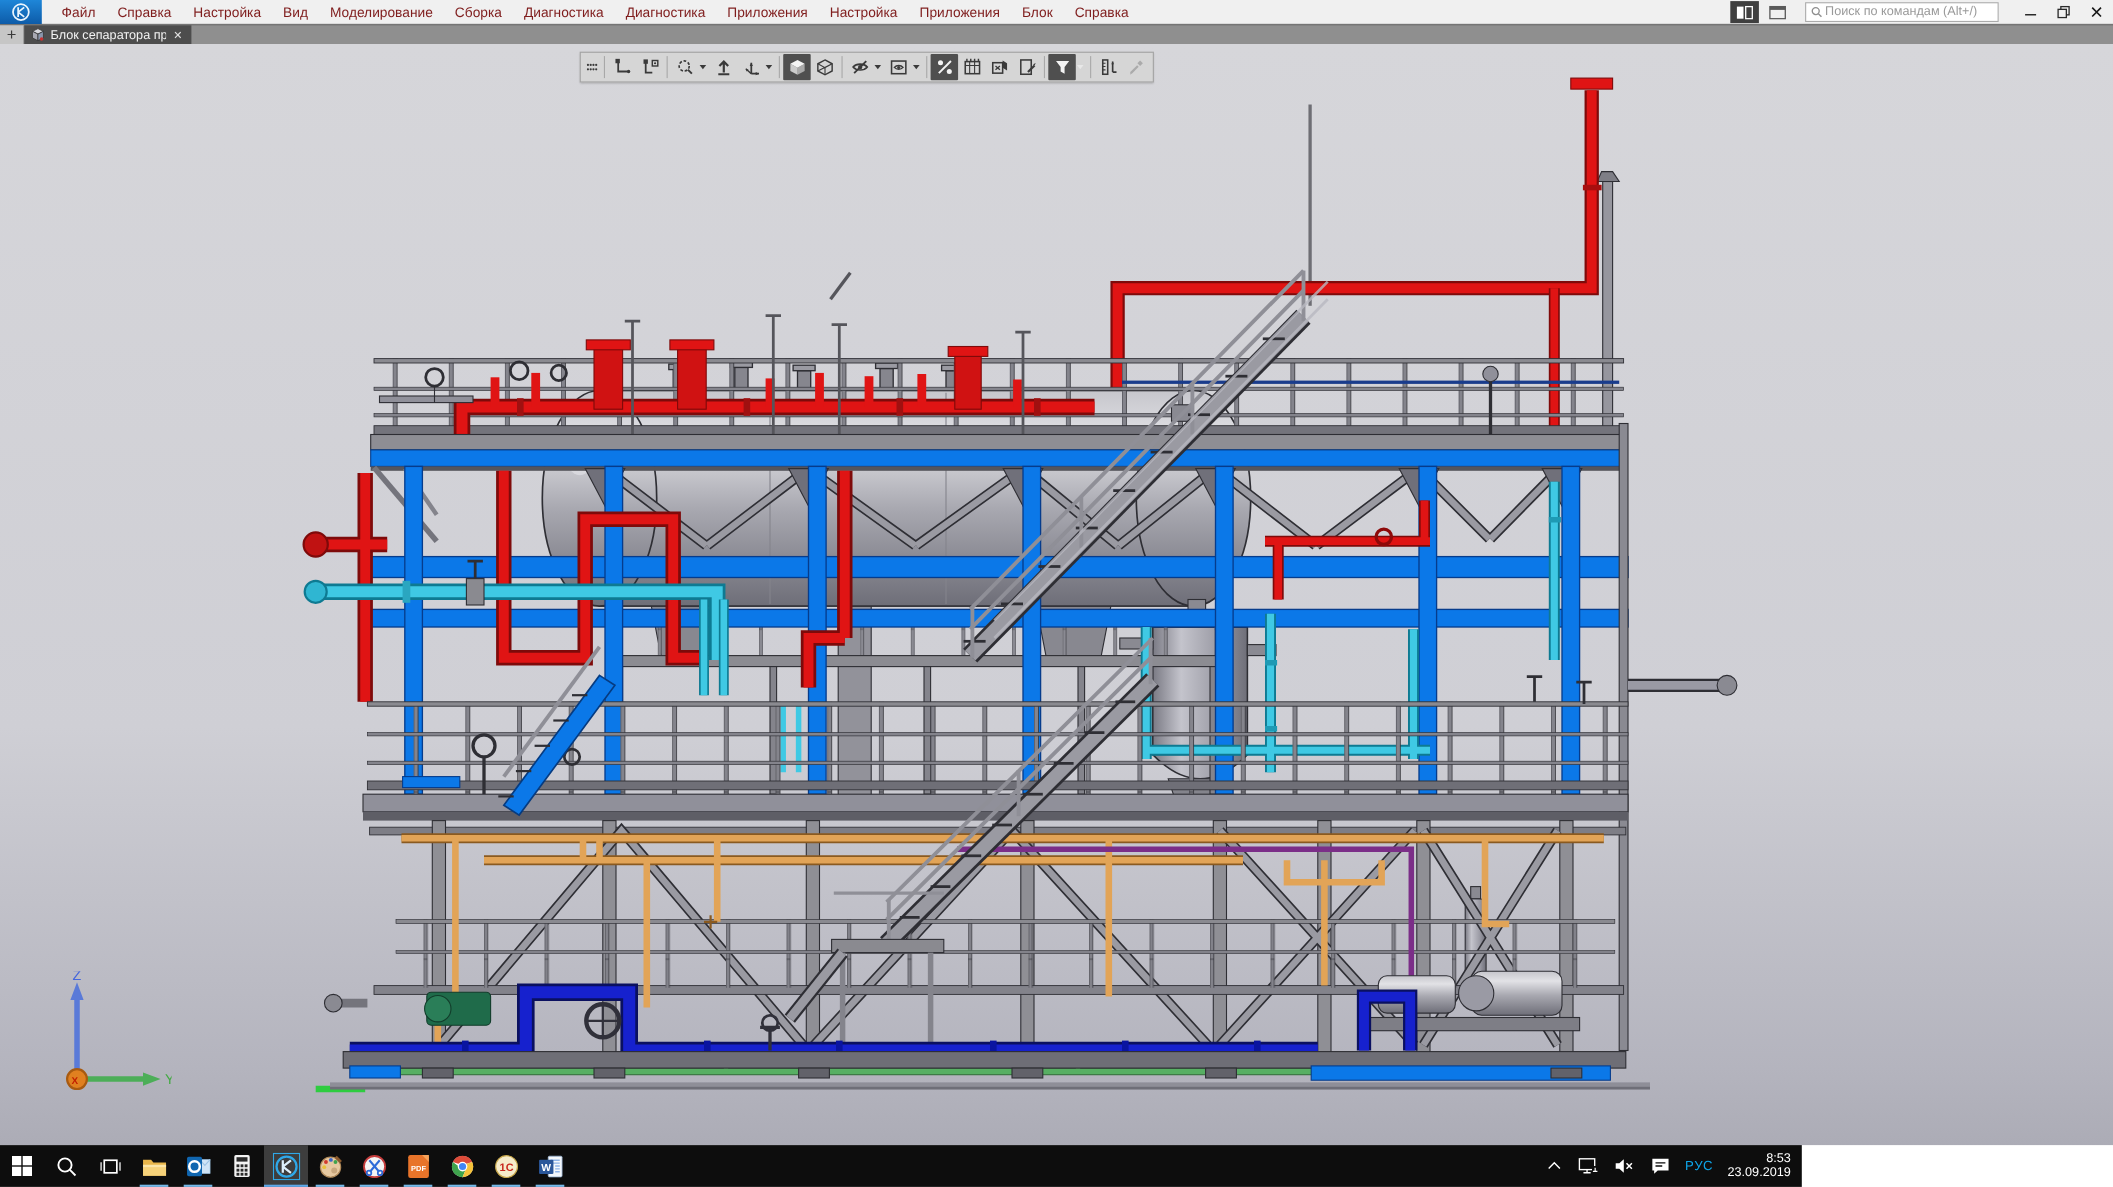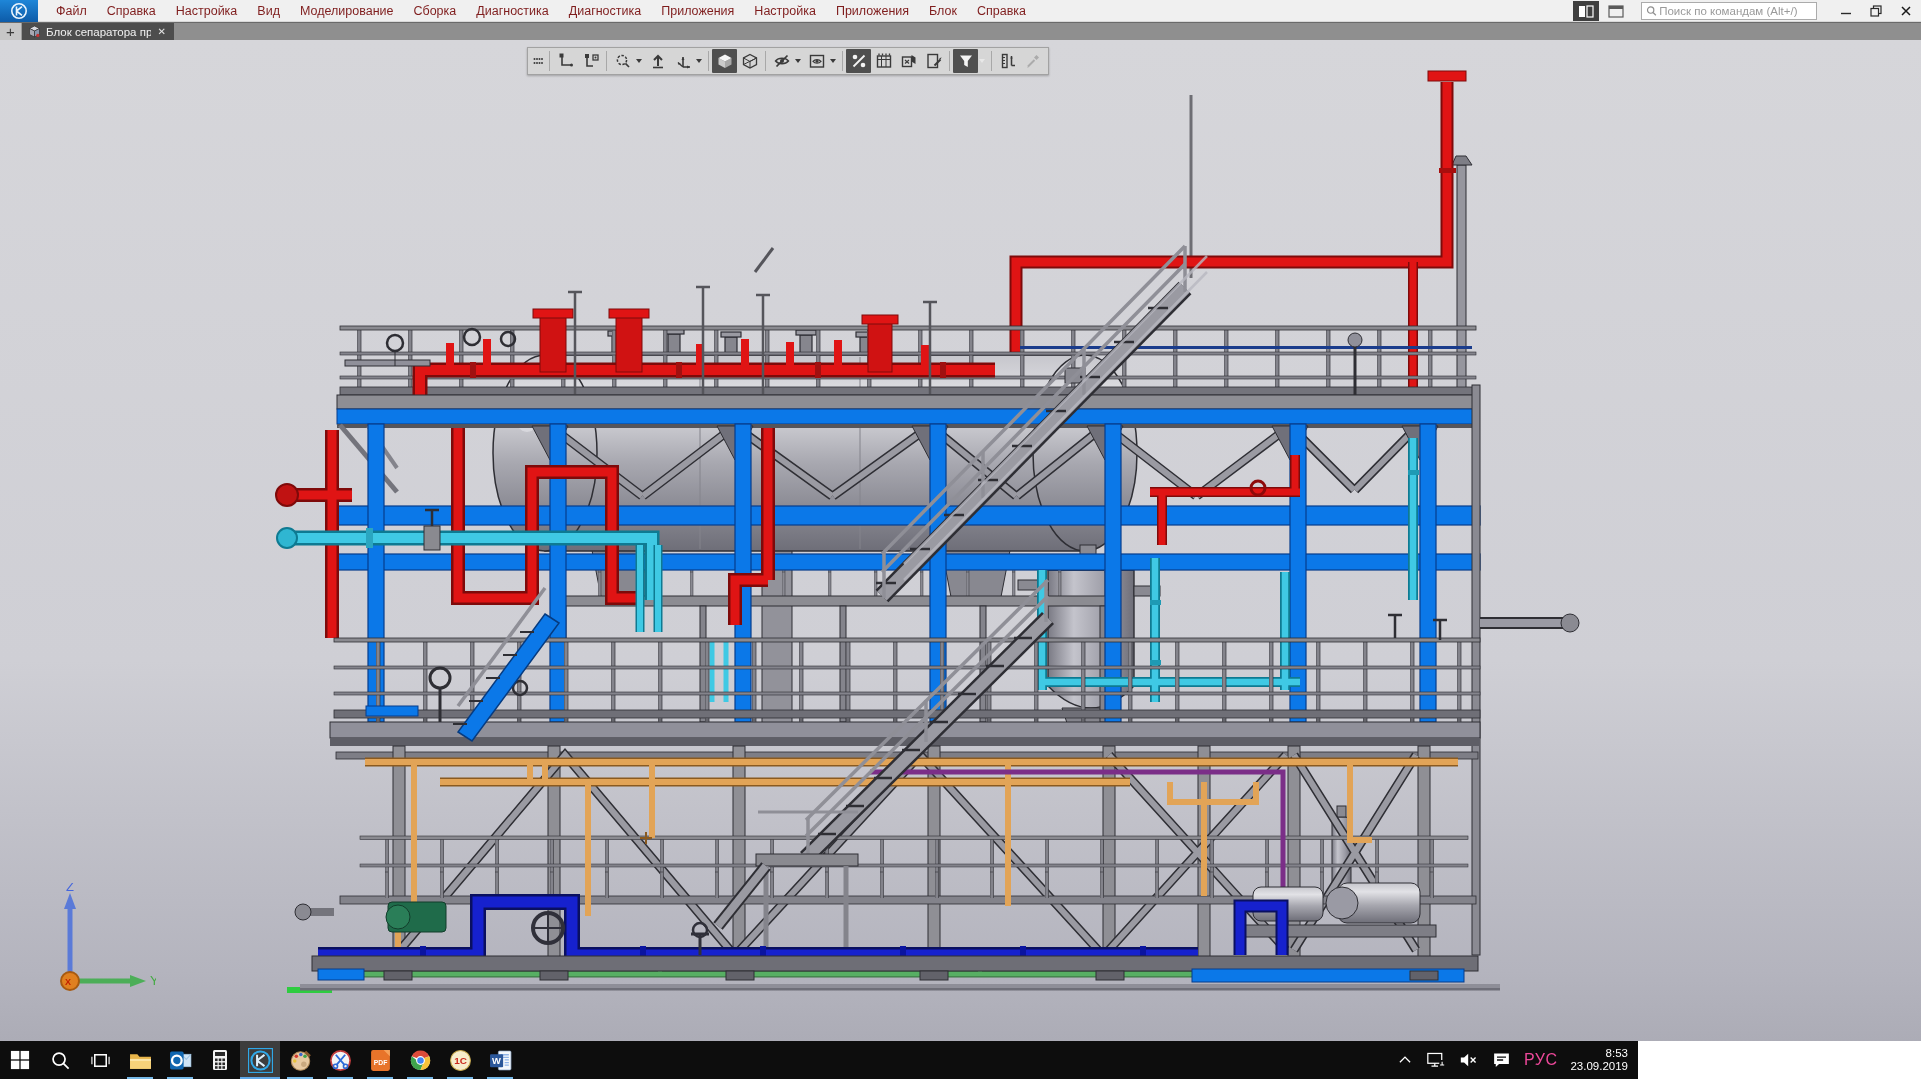--- a/index.html
+++ b/index.html
@@ -51,21 +51,21 @@
   .triad{position:absolute;left:38px;top:843px;z-index:5;}
   
   .taskbar{position:absolute;left:0;top:1041px;width:1638px;height:38px;background:#0D0D0D;
     display:flex;align-items:stretch;z-index:40;}
   .tb-left{display:flex;align-items:stretch;}
   .tbapp{width:40px;display:flex;align-items:center;justify-content:center;position:relative;}
   .tbapp.running::after{content:"";position:absolute;left:7px;right:7px;bottom:0;height:2.5px;background:#76B9E8;}
   .tbapp.active{background:#3D3D3D;}
   .tbapp.active::after{left:0;right:0;background:#5FA8E8;}
   .tb-right{margin-left:auto;display:flex;align-items:center;gap:13px;padding-right:10px;color:#FFF;}
-  .lang{font-size:16px;color:#ec4899;letter-spacing:.5px;}
+  .lang{font-size:12px;color:#0ea5e9;letter-spacing:.5px;}
   .clock{font-size:11.5px;color:#FFF;text-align:right;line-height:13px;}
 </style>
 </head>
 <body>
 
 <div class="menubar">
   <div class="applogo">
     <svg width="18" height="18" viewBox="0 0 18 18">
       <circle cx="9" cy="9" r="7.2" fill="none" stroke="#EAF5FD" stroke-width="1.6"></circle>
       <path d="M6.5 4.5 V13.5 M6.5 9 L12 4.7 M6.5 9 L12 13.3" stroke="#EAF5FD" stroke-width="1.6" fill="none"></path>

